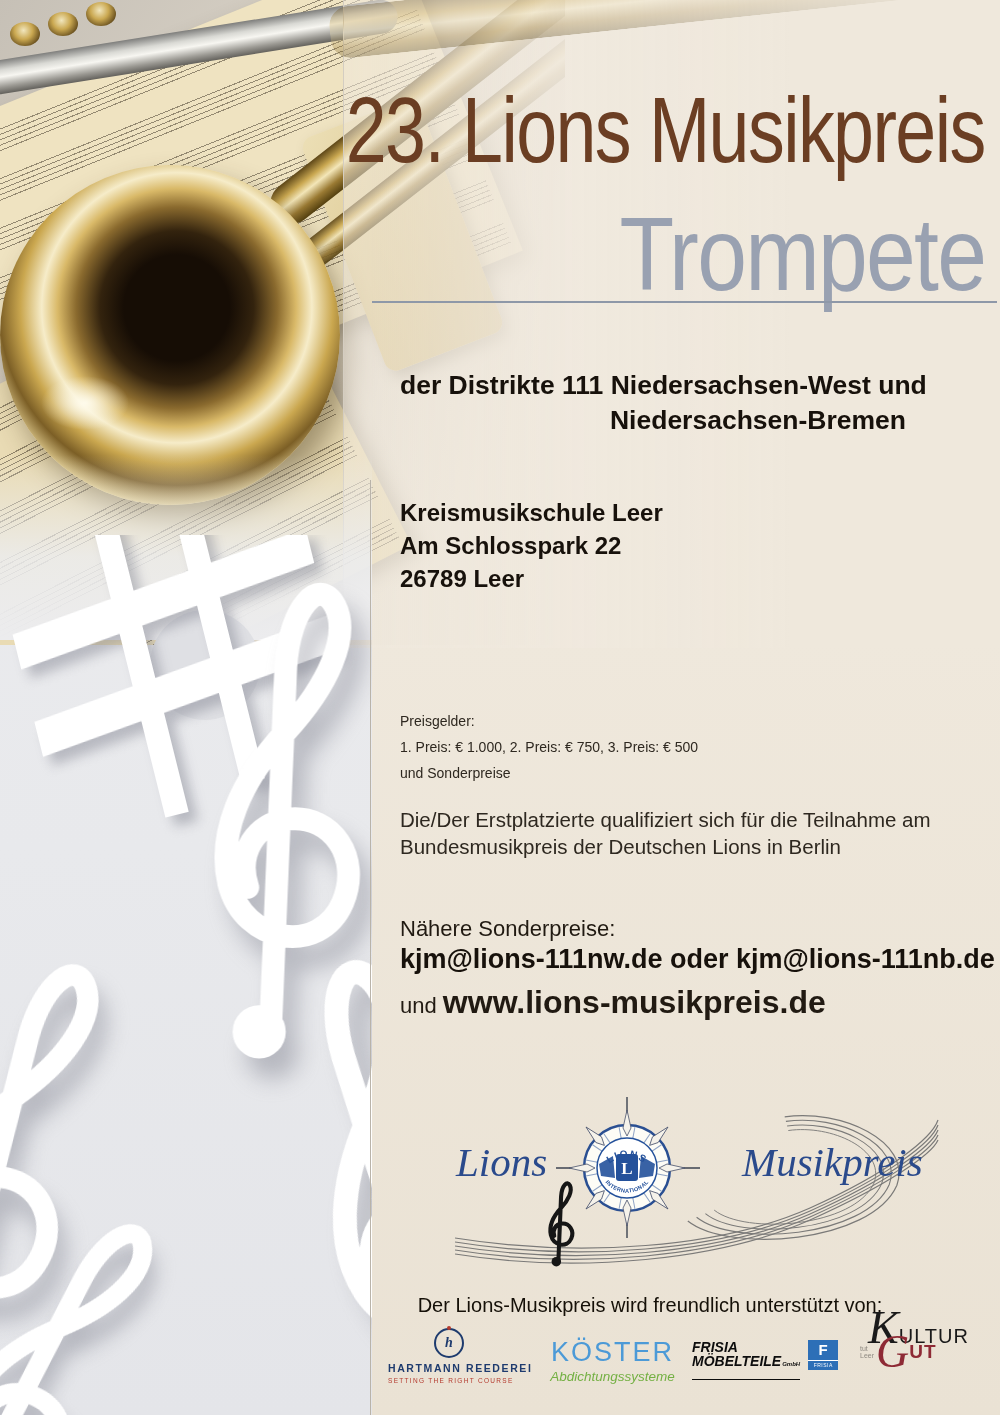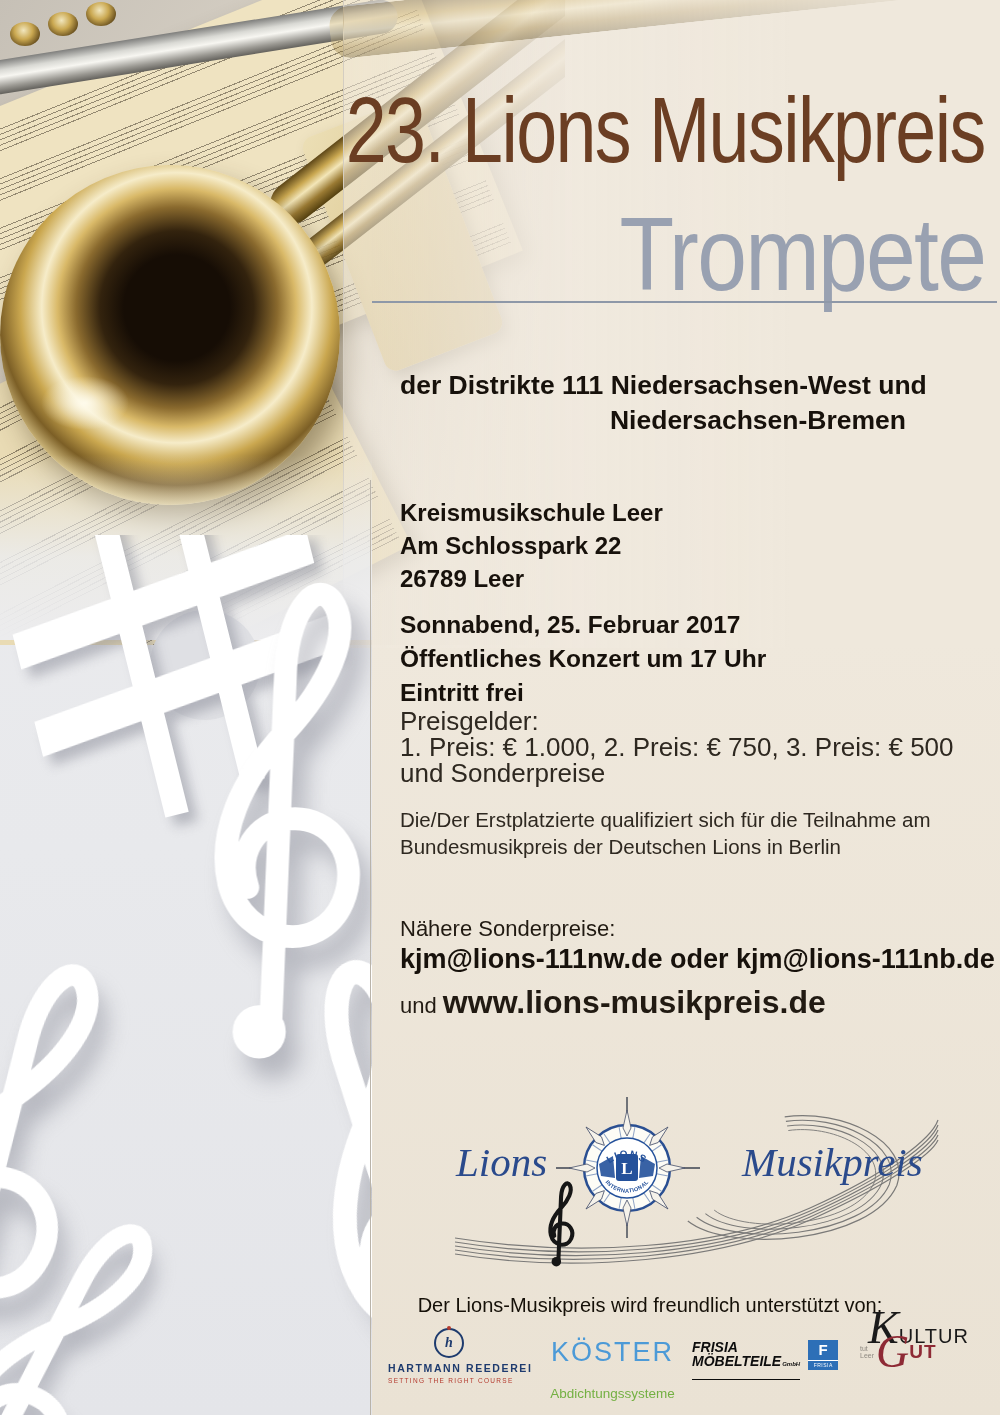--- a/index.html
+++ b/index.html
@@ -55,21 +55,21 @@
     color:#6b3e23;white-space:nowrap;transform:scaleX(.8);transform-origin:100% 50%;}
   .subtitle{position:absolute;right:15px;top:202px;z-index:6;font-size:104px;line-height:1;letter-spacing:-2px;
     color:#99a1b1;white-space:nowrap;transform:scaleX(.86);transform-origin:100% 50%;}
   .subtitle-rule{position:absolute;left:372px;top:301px;width:625px;height:2px;background:#8e98a8;z-index:6;}
   
   .blk{position:absolute;left:400px;z-index:6;}
   .district{top:368px;width:542px;font-size:26.5px;font-weight:bold;line-height:35px;}
   .district .l2{text-align:right;padding-right:36px;}
   .venue{top:496px;font-size:24px;font-weight:bold;line-height:33px;}
   .event{top:608px;font-size:24.5px;font-weight:bold;line-height:34px;}
-  .prizes{top:708px;font-size:26px;line-height:26px;color:#2e2820;}
+  .prizes{top:708px;font-size:14px;line-height:26px;color:#2e2820;}
   .qualification{top:806px;font-size:20.5px;line-height:27px;color:#2e2820;}
   .info-label{top:916px;font-size:22px;color:#211a12;}
   .info-emails{top:944px;font-size:27px;font-weight:bold;}
   .info-web{top:984px;font-size:22px;color:#211a12;}
   .info-web b{font-size:32px;}
   
   .banner-svg{position:absolute;left:440px;top:1080px;z-index:6;}
   .logo-word{position:absolute;z-index:7;font-family:"Liberation Serif",serif;font-style:italic;
     font-size:41px;color:#2a4a8c;}
   .word-lions{left:456px;top:1138px;}
@@ -80,21 +80,21 @@
   .sp{position:absolute;z-index:6;text-align:center;}
   .hartmann{left:388px;top:1328px;width:122px;}
   .h-circle{width:26px;height:26px;margin:0 auto 4px;border:2px solid #1e3b6e;border-radius:50%;position:relative;
     font-family:"Liberation Serif",serif;font-style:italic;font-weight:bold;font-size:14px;color:#1e3b6e;
     display:flex;align-items:center;justify-content:center;}
   .h-circle::before{content:"";position:absolute;top:-4px;left:50%;margin-left:-2px;width:4px;height:4px;border-radius:50%;background:#b43a2e;}
   .h-name{font-size:10.5px;font-weight:bold;letter-spacing:1.6px;color:#1e3b6e;white-space:nowrap;}
   .h-tag{font-size:6.5px;letter-spacing:1.3px;color:#b43a2e;margin-top:3px;white-space:nowrap;}
   .koester{left:540px;top:1337px;width:145px;}
   .k-name{font-size:27px;font-weight:normal;letter-spacing:2px;color:#4c9ad7;}
-  .k-tag{font-size:13.5px;color:#74b043;margin-top:18px;}
+  .k-tag{font-size:13.5px;font-style:italic;color:#74b043;margin-top:1px;}
   .frisia{left:692px;top:1340px;width:150px;display:flex;align-items:flex-start;gap:8px;text-align:left;}
   .f-l1,.f-l2{font-size:14px;font-weight:bold;font-style:italic;line-height:14px;color:#0d0d0d;white-space:nowrap;}
   .f-suffix{font-size:6px;font-style:italic;margin-left:1px;}
   .f-rule{width:100%;height:1px;background:#0d0d0d;margin-top:8px;}
   .f-badge{width:30px;height:30px;background:#2d6fb7;display:flex;flex-direction:column;align-items:center;flex:none;}
   .f-badge-letter{color:#fff;font-weight:bold;font-size:15px;line-height:20px;}
   .f-badge-text{color:#fff;font-size:5px;letter-spacing:.5px;border-top:1px solid #fff;width:100%;text-align:center;line-height:8px;}
   .kultur{left:858px;top:1308px;width:120px;text-align:left;}
   .ku-row1{margin-left:10px;}
   .ku-K,.ku-G{font-family:"Liberation Serif",serif;font-style:italic;font-size:46px;line-height:40px;}
@@ -163,25 +163,20 @@
     <div class="l1">der Distrikte 111 Niedersachsen-West und</div>
     <div class="l2">Niedersachsen-Bremen</div>
   </div>
 
   <div class="blk venue">
     <div>Kreismusikschule Leer</div>
     <div>Am Schlosspark 22</div>
     <div>26789 Leer</div>
   </div>
 
-  <div class="blk event">
-    <div>Sonnabend, 25. Februar 2017</div>
-    <div>Öffentliches Konzert um 17 Uhr</div>
-    <div>Eintritt frei</div>
-  </div>
 
   <div class="blk prizes">
     <div>Preisgelder:</div>
     <div>1. Preis: € 1.000, 2. Preis: € 750, 3. Preis: € 500</div>
     <div>und Sonderpreise</div>
   </div>
 
   <div class="blk qualification">
     <div>Die/Der Erstplatzierte qualifiziert sich für die Teilnahme am</div>
     <div>Bundesmusikpreis der Deutschen Lions in Berlin</div>

